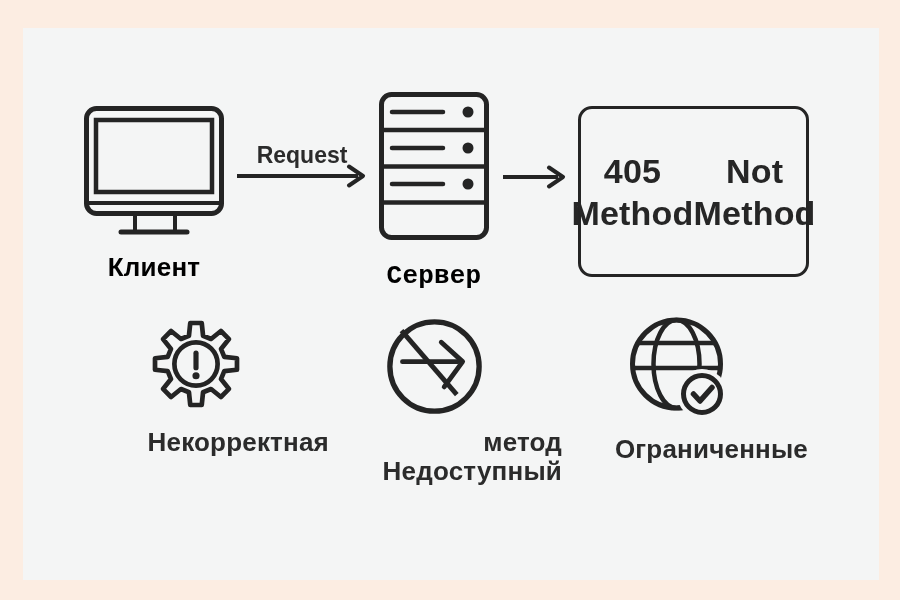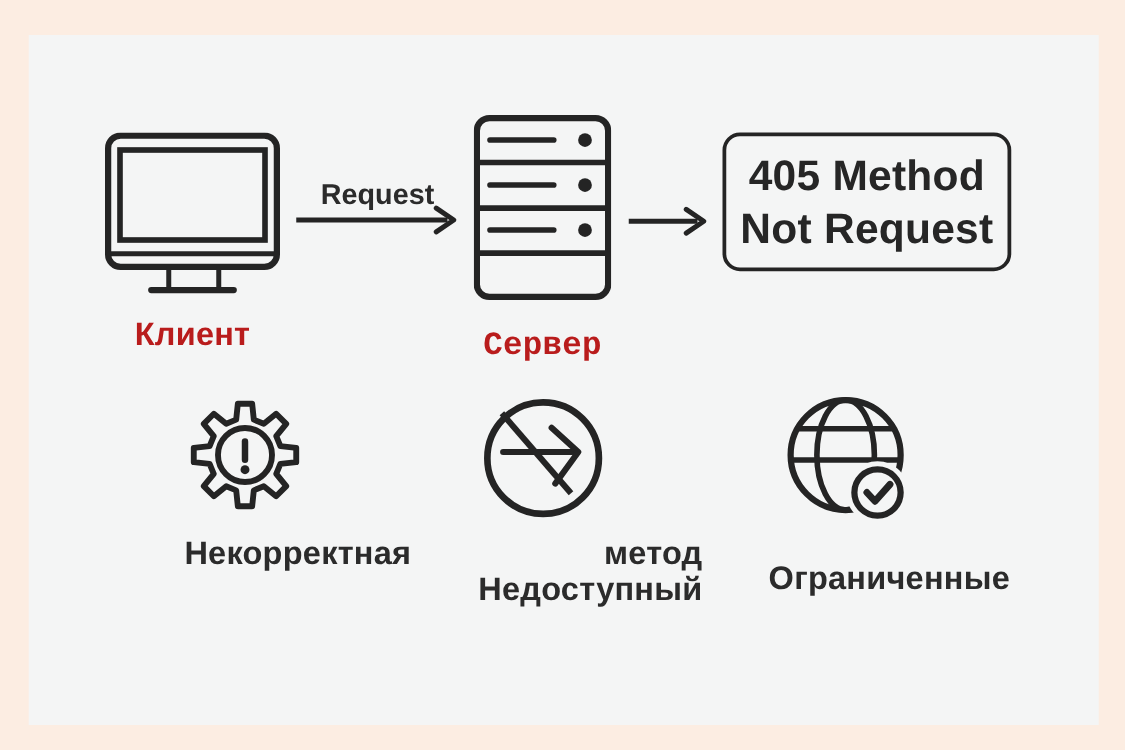--- a/index.html
+++ b/index.html
@@ -9,31 +9,31 @@
     font-family:"Liberation Sans","DejaVu Sans",sans-serif;
     color:#2b2b2b;
   }
   .abs{position:absolute;}
   .panel{
     left:23px;top:28px;width:856px;height:552px;
     background:#f4f5f5;
   }
   .caption{
     font-weight:700;font-size:26px;line-height:28px;
-    text-align:center;color:#b91c1c;letter-spacing:0.2px;
+    text-align:center;color:#000000;letter-spacing:0.2px;
   }
   .request-label{
     font-weight:700;font-size:23px;line-height:24px;
     text-align:center;color:#2b2b2b;
   }
   .error-box{
-    left:578px;top:106px;width:231px;height:111px;
+    left:578px;top:106px;width:231px;height:171px;
     border:3.5px solid #242424;border-radius:14px;
     box-sizing:border-box;
-    display:flex;flex-direction:column;justify-content:center;align-items:center;
+    display:flex;flex-direction:row;justify-content:center;align-items:center;
     font-size:34px;font-weight:600;line-height:42px;color:#262626;
     text-align:center;letter-spacing:0.2px;
   }
   .cause-label{
     font-weight:700;font-size:26px;line-height:29px;
     text-align:right;color:#2b2b2b;letter-spacing:0.2px;
   }
   svg{display:block;}
 </style>
 </head>
@@ -71,21 +71,21 @@
 </svg>
 <div class="abs caption" style="left:374px;top:262px;width:120px;font-family:Liberation Mono, monospace;">Сервер</div>
 
 <svg class="abs" style="left:502px;top:165px;" width="66" height="24" viewBox="0 0 66 24">
   <line x1="1" y1="12" x2="56" y2="12" stroke="#242424" stroke-width="4"></line>
   <path d="M 47 2.5 L 61 12 L 47 21.5" fill="none" stroke="#242424" stroke-width="4" stroke-linecap="round" stroke-linejoin="round"></path>
 </svg>
 
 <div class="abs error-box">
   <div>405 Method</div>
-  <div>Not Request</div>
+  <div>Not Method</div>
 </div>
 
 <svg class="abs" style="left:149px;top:317px;" width="94" height="94" viewBox="0 0 100 100">
   <path d="M 80.1 42.5 L 93.6 43.9 L 93.6 56.1 L 80.1 57.5 L 76.6 66.0 L 85.1 76.5 L 76.5 85.1 L 66.0 76.6
            L 57.5 80.1 L 56.1 93.6 L 43.9 93.6 L 42.5 80.1 L 34.0 76.6 L 23.5 85.1 L 14.9 76.5 L 23.4 66.0
            L 19.9 57.5 L 6.4 56.1 L 6.4 43.9 L 19.9 42.5 L 23.4 34.0 L 14.9 23.5 L 23.5 14.9 L 34.0 23.4
            L 42.5 19.9 L 43.9 6.4 L 56.1 6.4 L 57.5 19.9 L 66.0 23.4 L 76.5 14.9 L 85.1 23.5 L 76.6 34.0 Z" fill="none" stroke="#242424" stroke-width="5" stroke-linejoin="round"></path>
   <circle cx="50" cy="50" r="23" fill="none" stroke="#242424" stroke-width="5"></circle>
   <line x1="50" y1="38.5" x2="50" y2="54" stroke="#242424" stroke-width="5.5" stroke-linecap="round"></line>
   <circle cx="50" cy="62.5" r="3.8" fill="#242424"></circle>
@@ -107,15 +107,15 @@
 
 <svg class="abs" style="left:627px;top:315px;" width="102" height="104" viewBox="0 0 102 104">
   <circle cx="49.5" cy="49" r="44" fill="none" stroke="#242424" stroke-width="5"></circle>
   <ellipse cx="49.5" cy="49" rx="23" ry="44" fill="none" stroke="#242424" stroke-width="4.5"></ellipse>
   <line x1="11" y1="28" x2="88" y2="28" stroke="#242424" stroke-width="4.5"></line>
   <line x1="6" y1="53" x2="93" y2="53" stroke="#242424" stroke-width="4.5"></line>
   <circle cx="75" cy="79" r="25" fill="#f4f5f5"></circle>
   <circle cx="75" cy="79" r="18.5" fill="#f4f5f5" stroke="#242424" stroke-width="5"></circle>
   <path d="M 66.5 79 L 73 86 L 85 72.5" fill="none" stroke="#242424" stroke-width="5.5" stroke-linecap="round" stroke-linejoin="round"></path>
 </svg>
-<div class="abs cause-label" style="left:558px;top:448px;width:250px;">
+<div class="abs cause-label" style="left:558px;top:435px;width:250px;">
   <div>Ограниченные</div>
 </div>
 
 </body></html>

